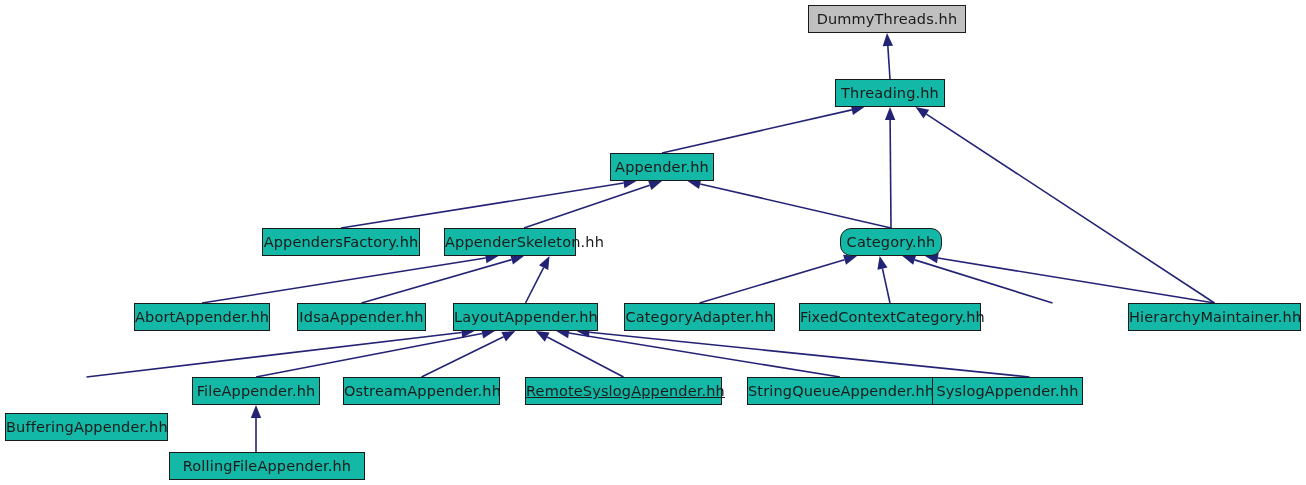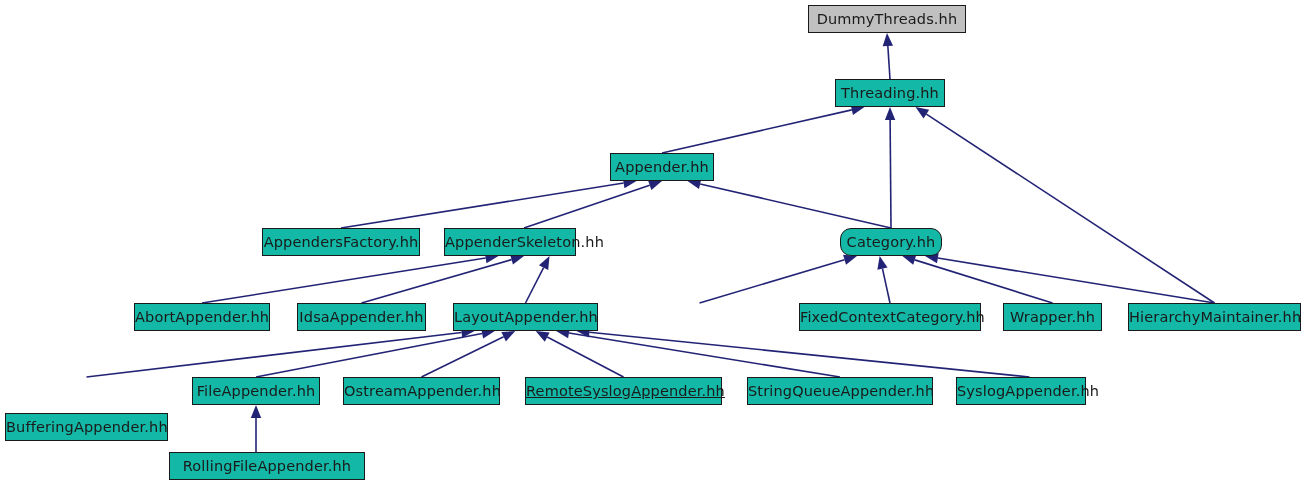--- a/index.html
+++ b/index.html
@@ -114,43 +114,43 @@
     </div>
     <div class="node" style="left: 134px; top: 303px; width: 136px;">
       <span class="node-label">AbortAppender.hh</span>
     </div>
     <div class="node" style="left: 297px; top: 303px; width: 129px;">
       <span class="node-label">IdsaAppender.hh</span>
     </div>
     <div class="node" style="left: 453px; top: 303px; width: 145px;">
       <span class="node-label">LayoutAppender.hh</span>
     </div>
+    <div class="node" style="left: 624px; top: 303px; width: 151px;">
+      <span class="node-label">CategoryAdapter.hh</span>
+    </div>
     <div class="node" style="left: 799px; top: 303px; width: 182px;">
       <span class="node-label">FixedContextCategory.hh</span>
-    </div>
-    <div class="node" style="left: 1003px; top: 303px; width: 99px;">
-      <span class="node-label">Wrapper.hh</span>
     </div>
     <div class="node" style="left: 1128px; top: 303px; width: 173px;">
       <span class="node-label">HierarchyMaintainer.hh</span>
     </div>
     <div class="node" style="left: 5px; top: 377px; width: 163px; margin-top: 36px;">
       <span class="node-label">BufferingAppender.hh</span>
     </div>
     <div class="node" style="left: 192px; top: 377px; width: 128px;">
       <span class="node-label">FileAppender.hh</span>
     </div>
     <div class="node" style="left: 343px; top: 377px; width: 157px;">
       <span class="node-label">OstreamAppender.hh</span>
     </div>
     <div class="node" style="left: 525px; top: 377px; width: 197px; text-decoration: underline;">
       <span class="node-label">RemoteSyslogAppender.hh</span>
     </div>
     <div class="node" style="left: 747px; top: 377px; width: 186px;">
       <span class="node-label">StringQueueAppender.hh</span>
     </div>
-    <div class="node" style="left: 956px; top: 377px; width: 130px;">
+    <div class="node" style="left: 932px; top: 377px; width: 151px;">
       <span class="node-label">SyslogAppender.hh</span>
     </div>
     <div class="node" style="left: 169px; top: 452px; width: 196px;">
       <span class="node-label">RollingFileAppender.hh</span>
     </div>
   </div>
 
 </body></html>

